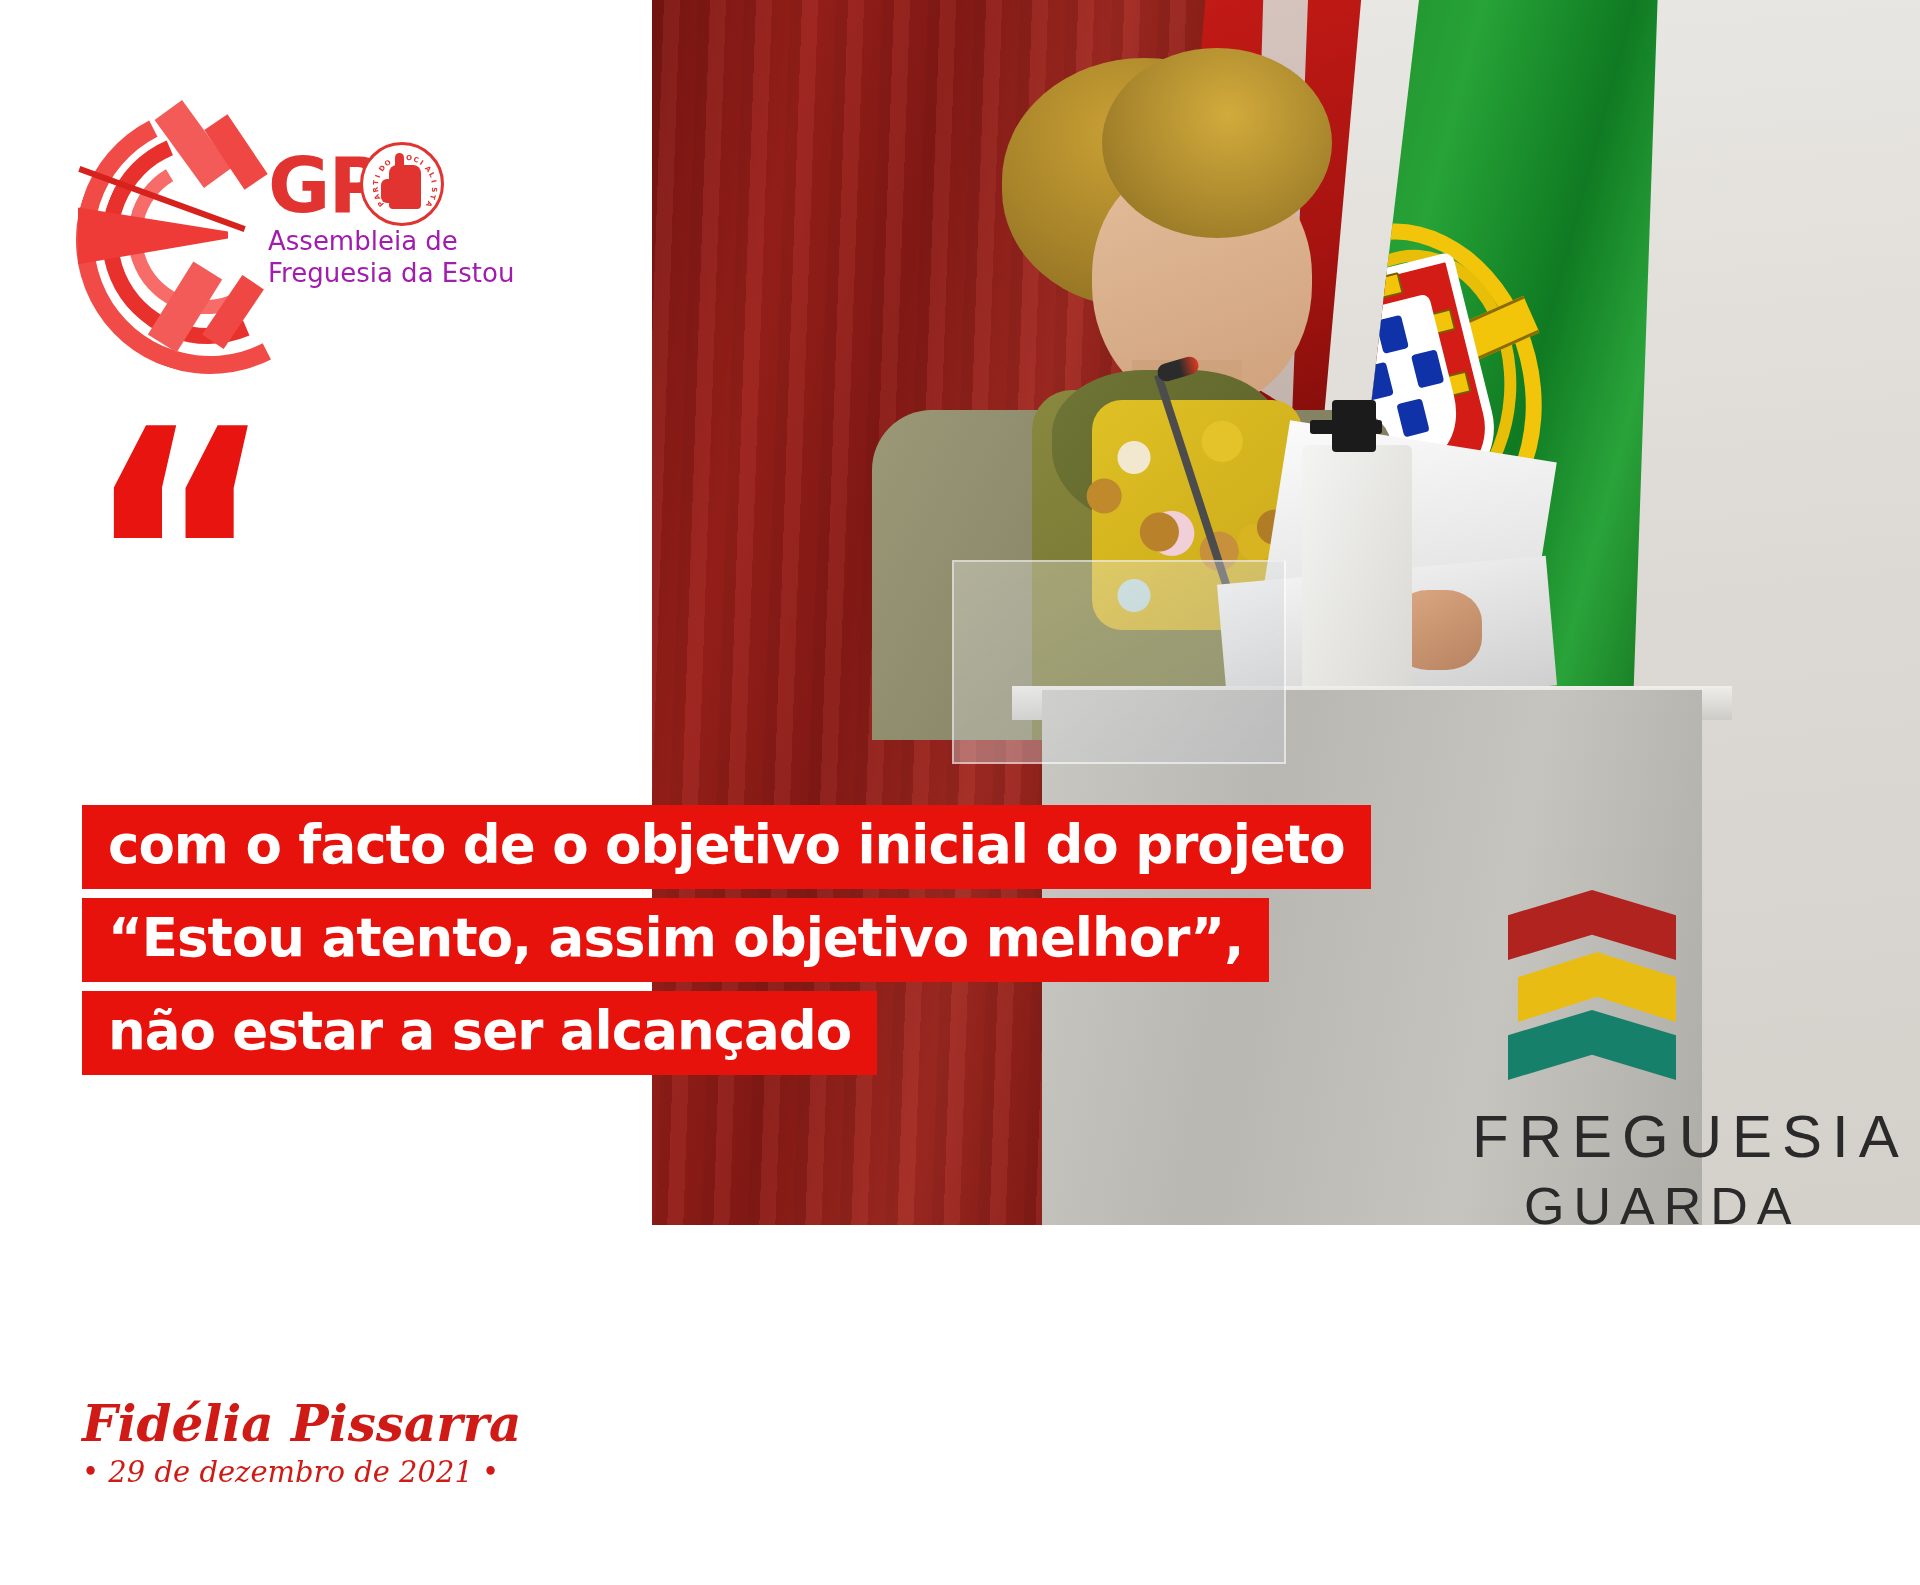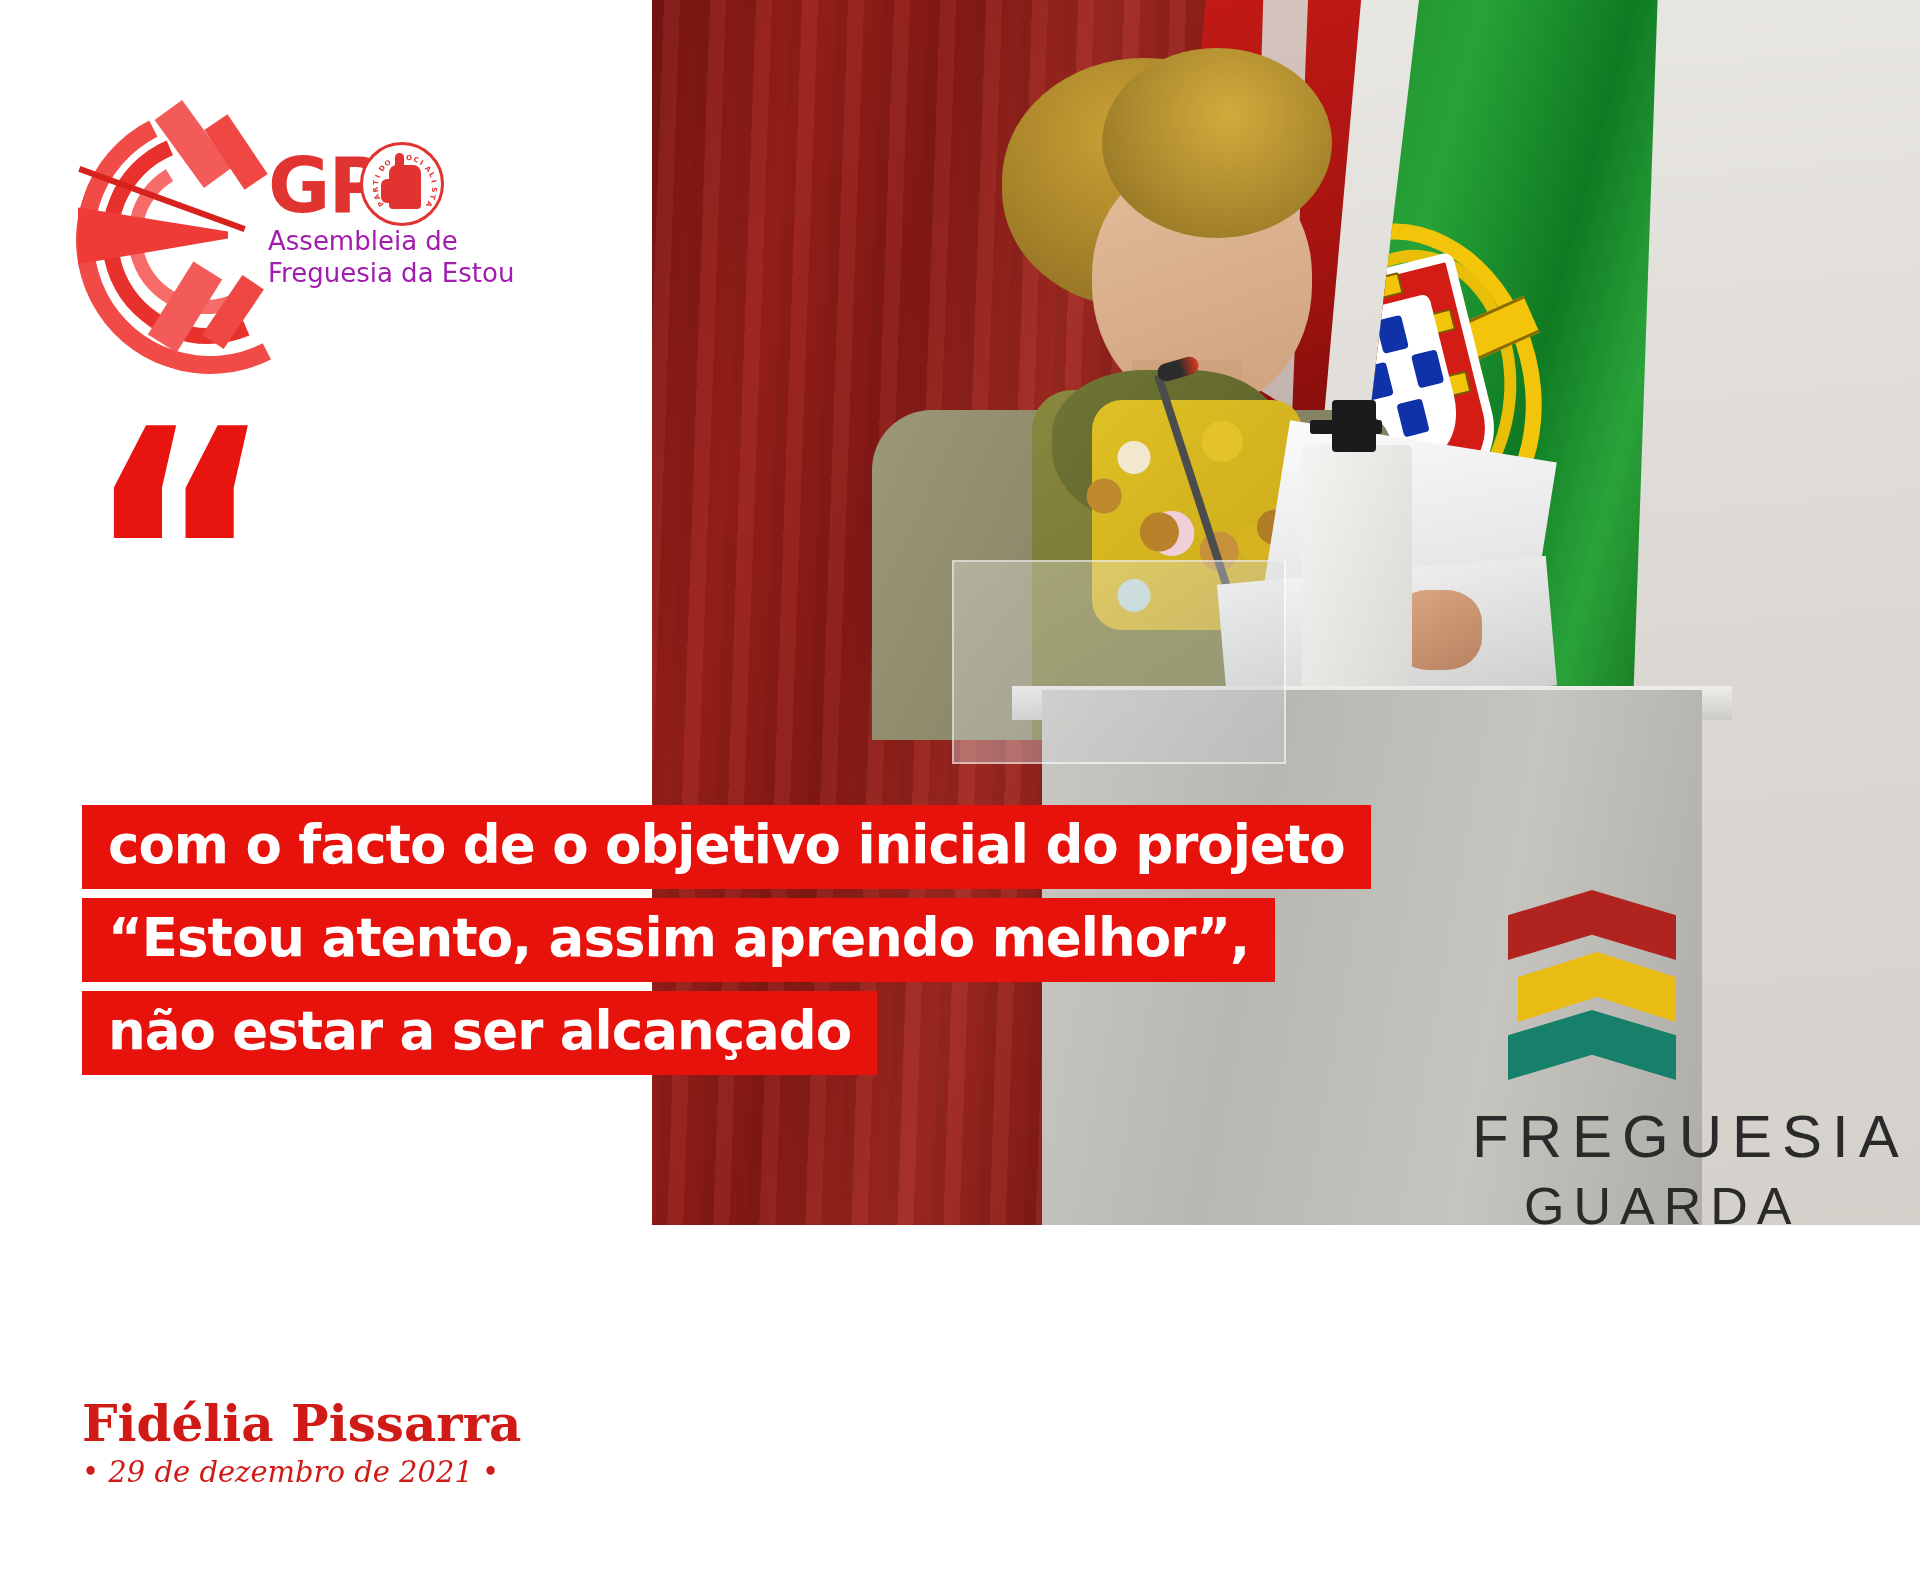--- a/index.html
+++ b/index.html
@@ -137,21 +137,21 @@
     font-weight:bold;font-size:290px;line-height:180px;color:#e8140f;letter-spacing:-10px;
     transform:scaleY(1.25);transform-origin:top left;}
 
   .quote-lines{position:absolute;left:82px;top:805px;}
   .qline{background:#e8120c;color:#ffffff;display:table;
     font-family:"DejaVu Sans",sans-serif;font-weight:bold;font-size:53px;
     padding:10px 26px 14px 26px;margin-bottom:9px;white-space:nowrap;line-height:60px;
     letter-spacing:-1px;}
 
   .attrib{position:absolute;left:82px;top:1395px;color:#cf1a16;}
-  .attrib-name{font-family:"DejaVu Serif",serif;font-weight:bold;font-size:50px;line-height:58px;}
+  .attrib-name{font-family:"DejaVu Serif",serif;font-style:italic;font-weight:bold;font-size:50px;line-height:58px;}
   .attrib-line{font-family:"DejaVu Serif",serif;font-style:italic;font-weight:bold;font-size:30px;line-height:38px;}
   .attrib-date{font-family:"DejaVu Serif",serif;font-style:italic;font-size:29px;line-height:38px;}
 </style>
 </head>
 <body>
 
 <div class="canvas">
 
   <div class="photo">
     <div class="curtain"></div>
@@ -258,21 +258,21 @@
           </div>
         <div class="fist"></div>
       </div>
     </div>
   </div>
 
   <div class="bigquote">“</div>
 
   <div class="quote-lines" id="quote-lines">
       <div class="qline">com o facto de o objetivo inicial do projeto</div>
-      <div class="qline">“Estou atento, assim aprendo melhor”,</div>
+      <div class="qline">“Estou atento, assim objetivo melhor”,</div>
       <div class="qline">não estar a ser alcançado</div>
     </div>
 
   <div class="attrib">
     <div class="attrib-name">Fidélia Pissarra</div>
     <div class="attrib-date">• 29 de dezembro de 2021 •</div>
   </div>
 
 </div>
 

